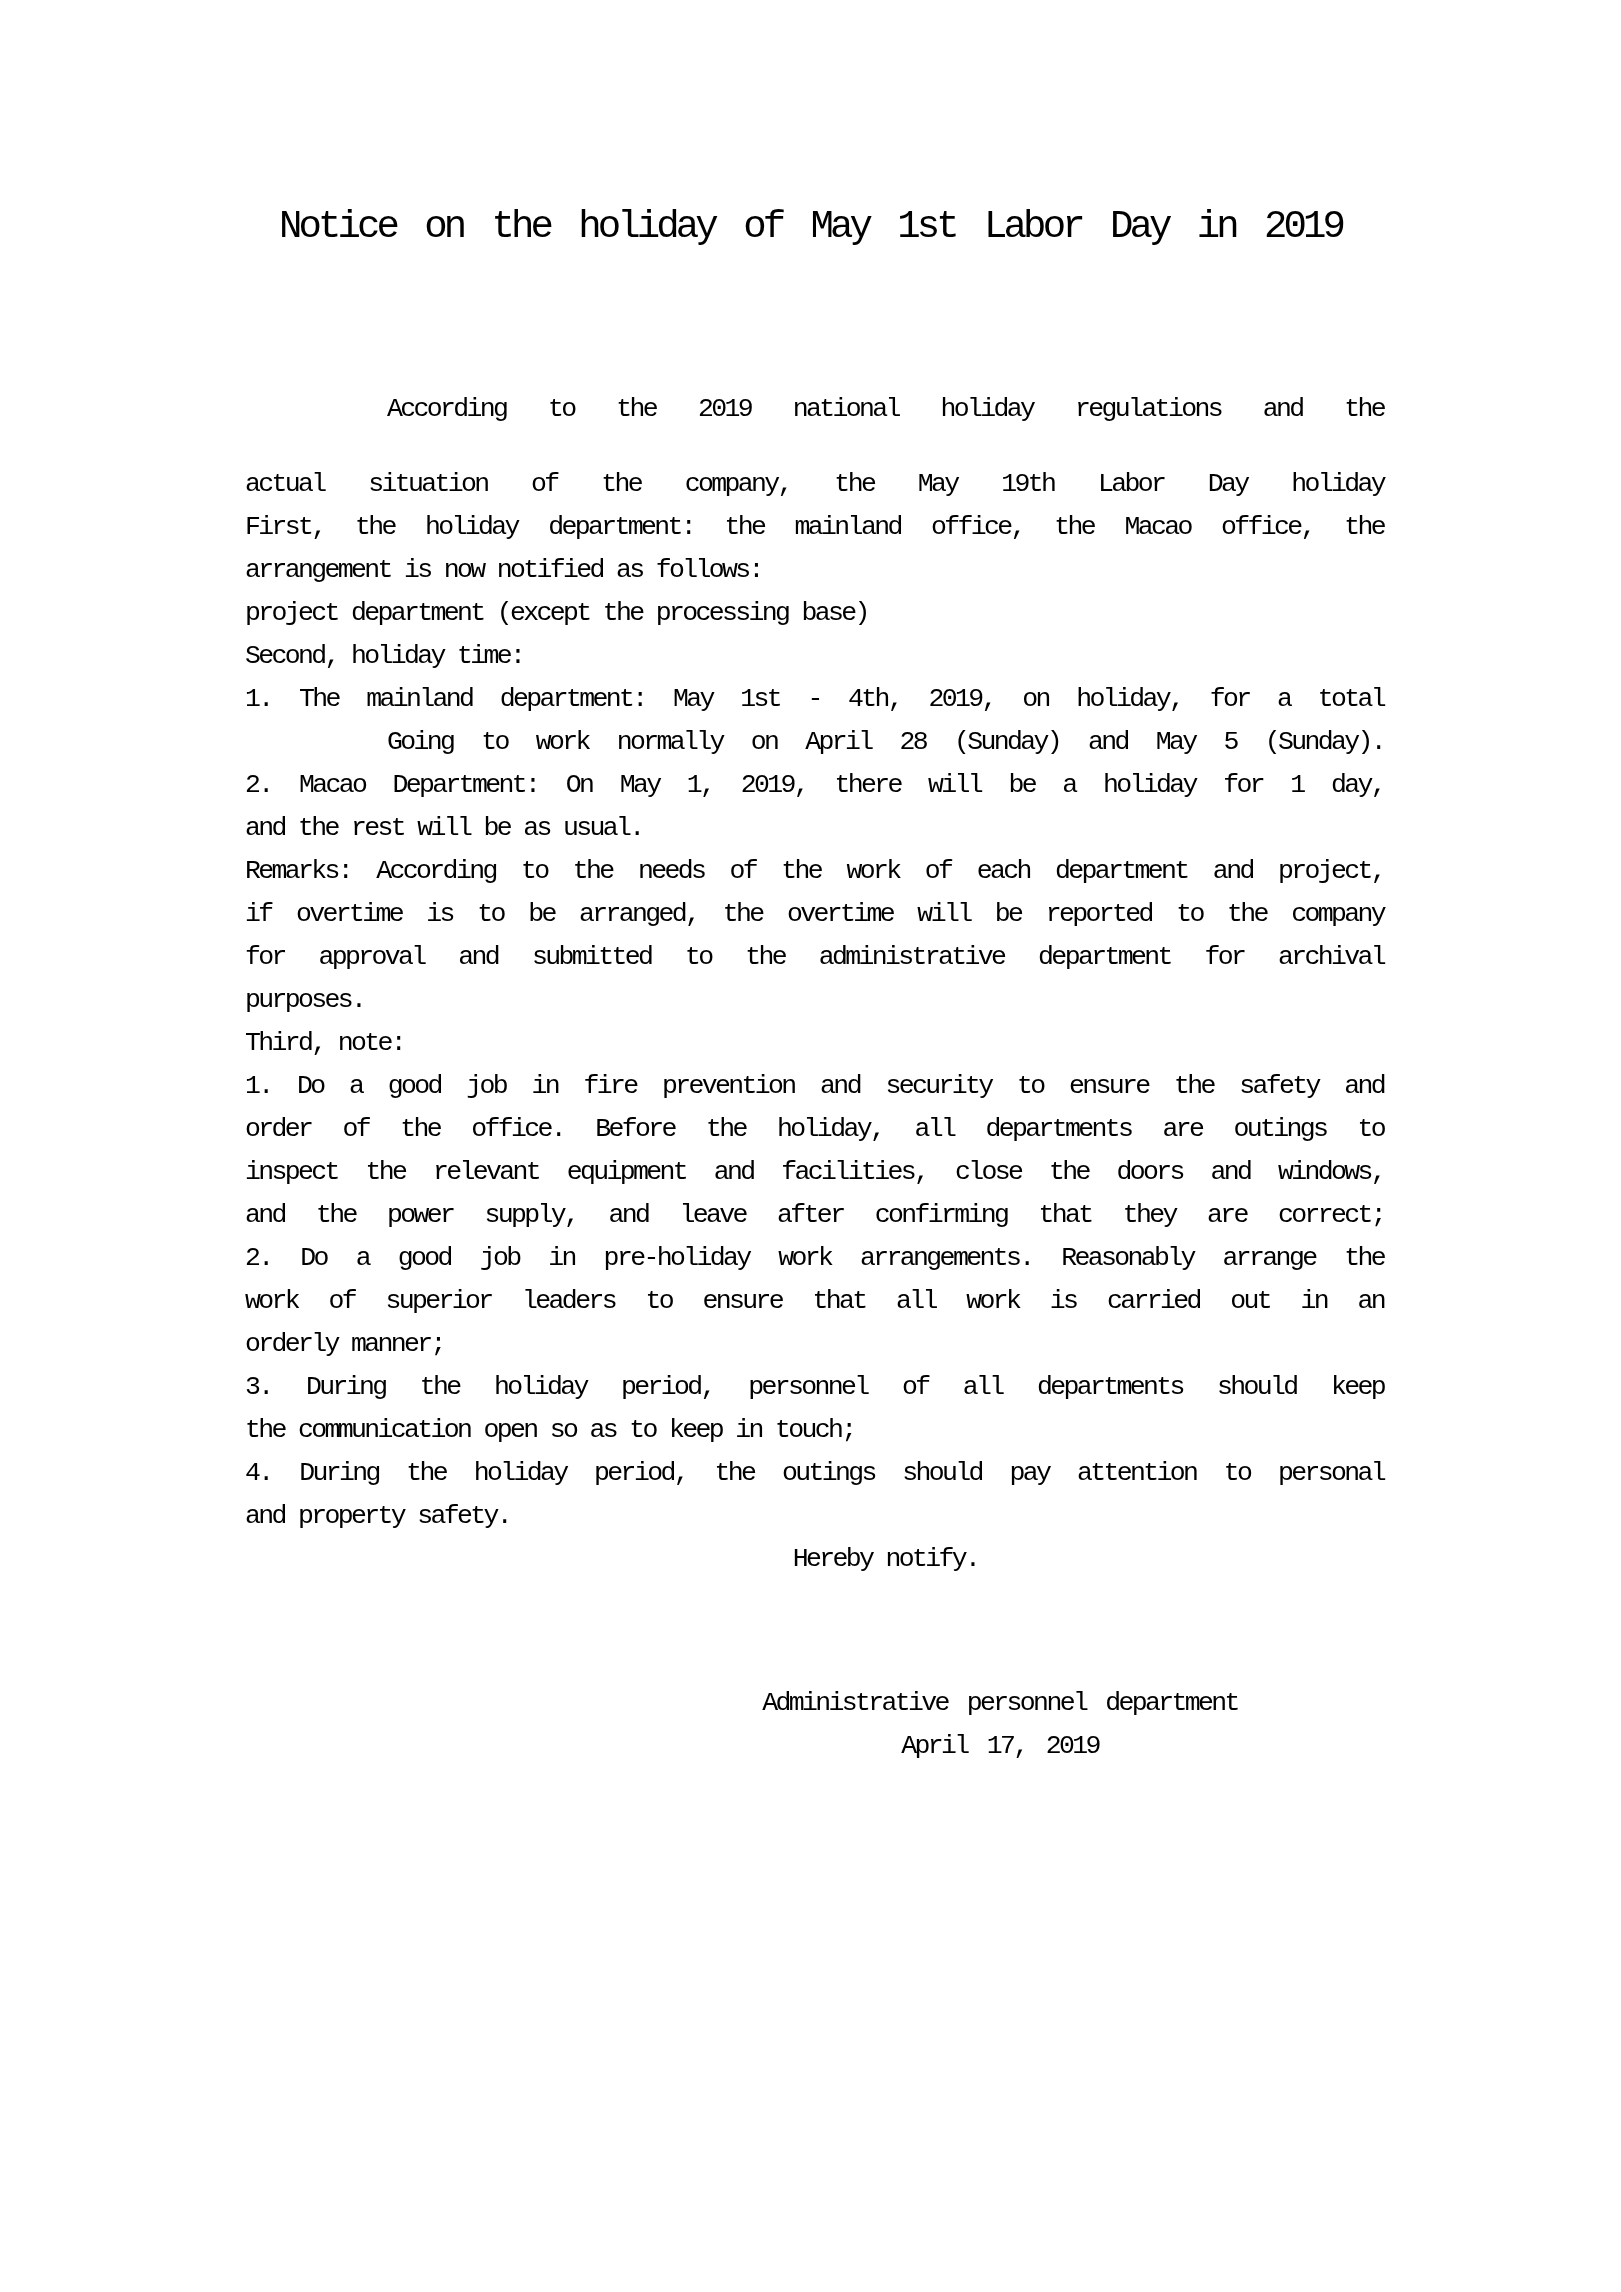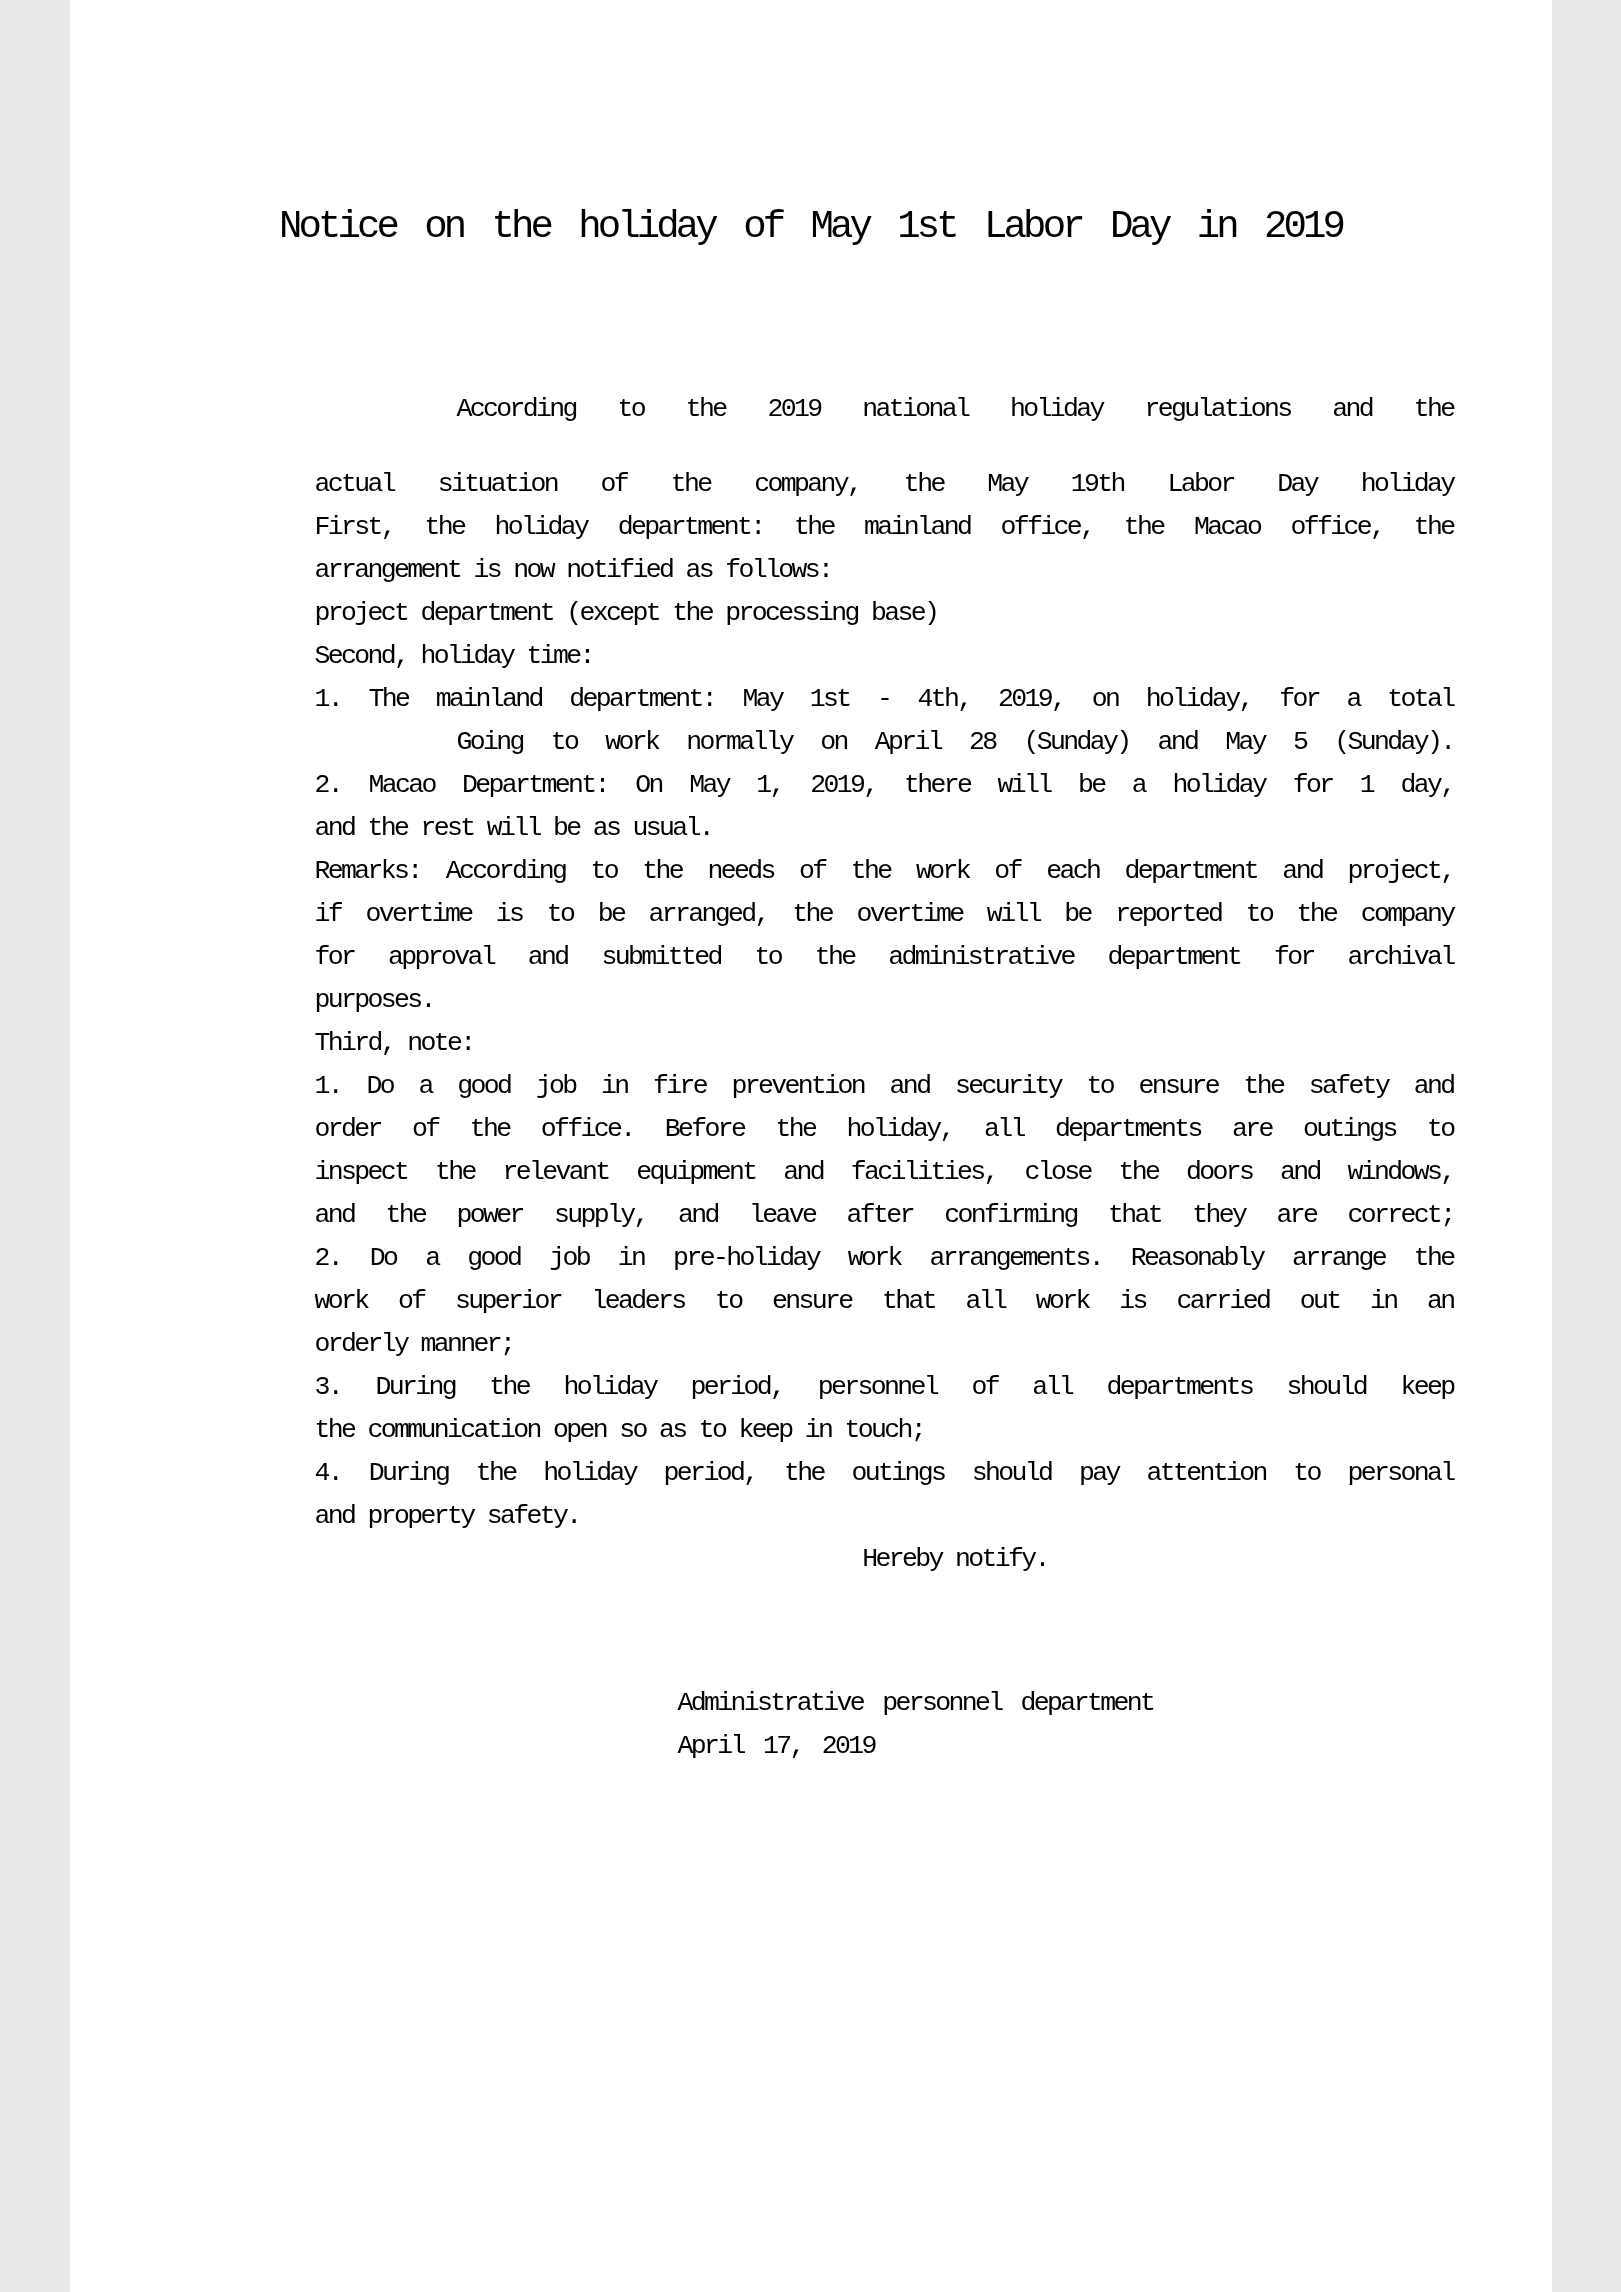--- a/index.html
+++ b/index.html
@@ -1,18 +1,18 @@
 <!DOCTYPE html>
 <html><head>
 <meta charset="utf-8">
 <style>
   html, body { margin: 0; padding: 0; background: #e8e8e8; }
   .page {
     position: relative;
-    width: 1482px;
+    width: 1621px;
     height: 2293px;
     margin: 0 auto;
     background: #ffffff;
     color: #000000;
     font-family: "Liberation Mono", "DejaVu Sans Mono", monospace;
     overflow: hidden;
   }
   .doc-title {
     position: absolute;
     top: 202px;
@@ -38,20 +38,21 @@
   .line.justify {
     text-align: justify;
     text-align-last: justify;
     text-justify: inter-word;
   }
   .signature {
     position: absolute;
     left: 608px;
     top: 1682px;
     width: 784px;
+    text-align: center;
     font-size: 26.5px;
     line-height: 43px;
     letter-spacing: -0.1em;
     word-spacing: 5.9px;
   }
 </style>
 </head>
 <body>
 
 <div class="page">

